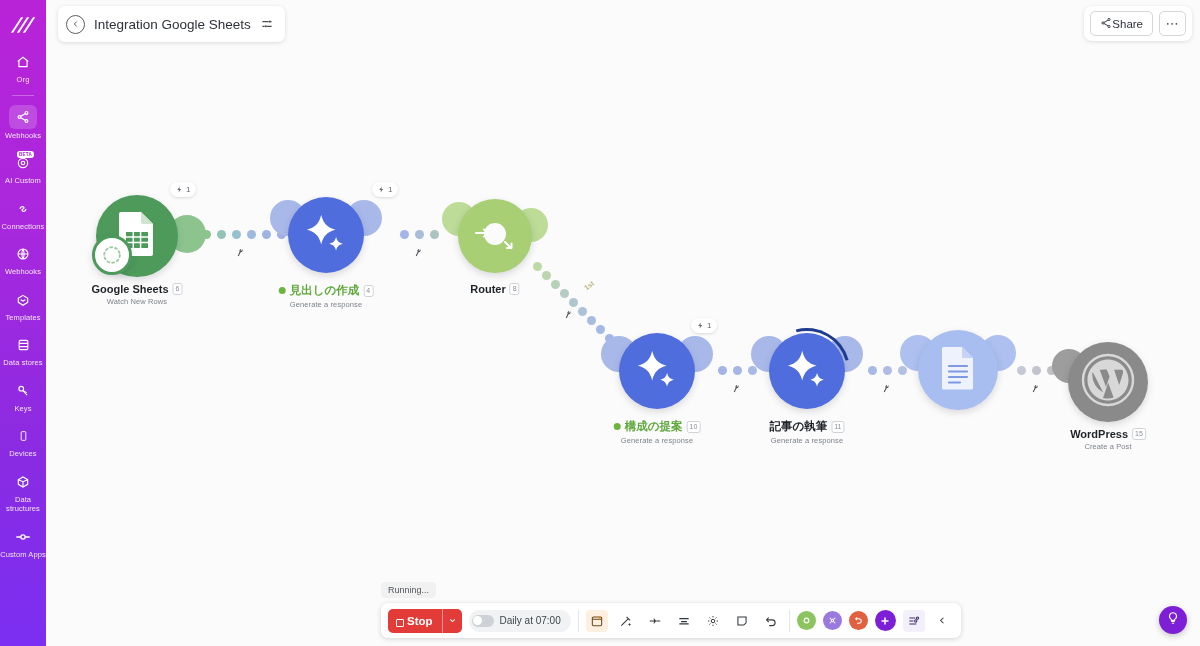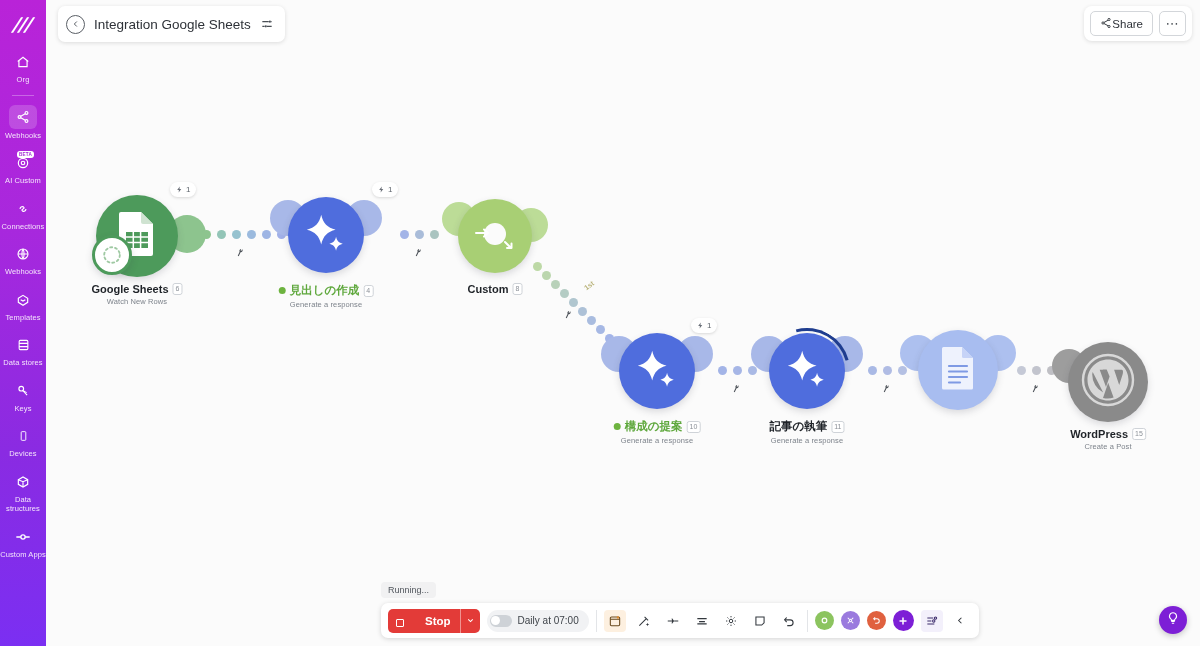--- a/index.html
+++ b/index.html
@@ -202,21 +202,21 @@
     z-index: 25;
   }
   .tb-group { display: flex; align-items: center; padding: 0 7px; gap: 7px; height: 35px; }
   .tb-div { width: 1px; height: 22px; background: #e3e5e8; }
   .stop-btn {
     background: #e33b38; color: #fff; border-radius: 5px;
     height: 24px; display: flex; align-items: center;
     font-size: 11.5px; font-weight: 700; cursor: pointer;
     overflow: hidden;
   }
-  .stop-main { display: flex; align-items: flex-end; gap: 21px; padding: 0 9px 0 8px; }
+  .stop-main { display: flex; align-items: flex-end; gap: 3px; padding: 0 9px 0 8px; }
   .stop-caret {
     border-left: 1px solid rgba(255,255,255,0.45);
     padding: 0 5px; display: flex; align-items: center; height: 24px;
   }
   .sq-ico { width: 8px; height: 8px; border: 1.4px solid #fff; border-radius: 1px; }
   .sched {
     display: flex; align-items: center; gap: 6px;
     background: #f1f2f4; border-radius: 13px;
     height: 22px; padding: 0 10px 0 3px; cursor: pointer;
   }
@@ -499,21 +499,21 @@
         <span>
           <svg width="56" height="56" viewBox="0 0 56 56">
             <circle cx="28" cy="28" r="11" fill="#fbfbfb"></circle>
             <path d="M9 27h10M17 23.5l4 3.5-4 3.5" stroke="#fff" stroke-width="2" fill="none" stroke-linecap="round" stroke-linejoin="round"></path>
             <path d="M38 36l6 6M40 42h4.5v-4.5" stroke="#fff" stroke-width="2" fill="none" stroke-linecap="round" stroke-linejoin="round"></path>
           </svg>
         </span>
       </div>
       <div class="caption" style="top:84px;">
         <div class="cap-row">
-          <span class="cap-title">Custom</span>
+          <span class="cap-title">Router</span>
           <span class="cap-badge">8</span>
         </div>
       </div>
     </div>
 
     <div>
       <div class="dot" style="left:487px; top:262px; width:9px; height:9px; background:#bdd9a6;"></div>
       <div class="dot" style="left:496px; top:271px; width:9px; height:9px; background:#bbd6ae;"></div>
       <div class="dot" style="left:505px; top:280px; width:9px; height:9px; background:#b8d1b9;"></div>
       <div class="dot" style="left:514px; top:289px; width:9px; height:9px; background:#b4ccc4;"></div>

